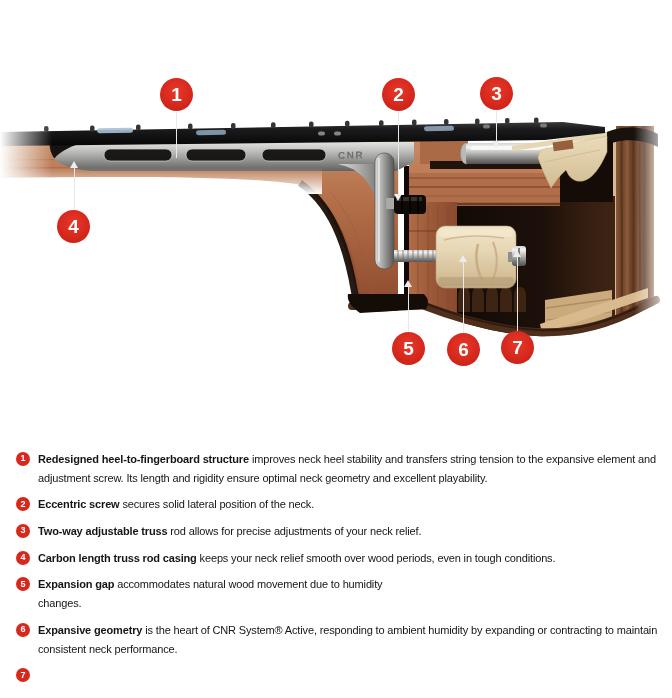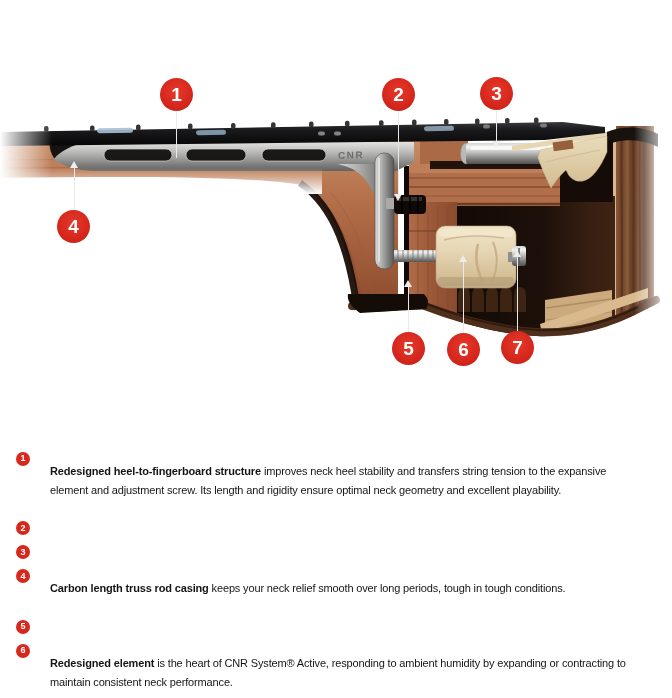--- a/index.html
+++ b/index.html
@@ -21,21 +21,21 @@
     display:flex; align-items:center; justify-content:center;
   }
   .legend { position:absolute; left:16px; top:450px; width:642px; z-index:2;
     font-size:11px; line-height:1.7; letter-spacing:-0.15px; color:#151515; }
   .legend .item { display:flex; gap:8px; margin-bottom:8px; }
   .legend .bullet {
     flex:0 0 14px; width:14px; height:14px; margin-top:2px; border-radius:50%;
     background:#d7281d; color:#fff; font-size:9px; font-weight:bold;
     display:flex; align-items:center; justify-content:center;
   }
-  .legend .txt { margin:12px; }
+  .legend .txt { margin:0; }
   .legend .txt b { font-weight:bold; }
   .legend .txt.narrow { max-width:360px; }
 </style>
 </head>
 <body>
 
 <div class="diagram">
 
   <svg class="photo-svg" width="672" height="432" viewBox="0 0 672 432">
     <defs>
@@ -304,31 +304,34 @@
   <div class="badge" style="left:501px; top:331px;">7</div>
 </div>
 
 <div class="legend">
   <div class="item">
     <span class="bullet">1</span>
     <p class="txt"><b>Redesigned heel-to-fingerboard structure</b><span> improves neck heel stability and transfers string tension to the expansive element and adjustment screw. Its length and rigidity ensure optimal neck geometry and excellent playability.</span></p>
   </div>
   <div class="item">
     <span class="bullet">2</span>
+    <p class="txt"><b>Eccentric screw</b><span> secures solid lateral position of the neck.</span></p>
   </div>
   <div class="item">
     <span class="bullet">3</span>
+    <p class="txt"><b>Two-way adjustable truss</b><span> rod allows for precise adjustments of your neck relief.</span></p>
   </div>
   <div class="item">
     <span class="bullet">4</span>
-    <p class="txt"><b>Carbon length truss rod casing</b><span> keeps your neck relief smooth over long periods, tough in tough conditions.</span></p>
+    <p class="txt"><b>Carbon length truss rod casing</b><span> keeps your neck relief smooth over wood periods, even in tough conditions.</span></p>
   </div>
   <div class="item">
     <span class="bullet">5</span>
+    <p class="txt narrow"><b>Expansion gap</b><span> accommodates natural wood movement due to humidity changes.</span></p>
   </div>
   <div class="item">
     <span class="bullet">6</span>
-    <p class="txt"><b>Redesigned element</b><span> is the heart of CNR System® Active, responding to ambient humidity by expanding or contracting to maintain consistent neck performance.</span></p>
+    <p class="txt"><b>Expansive geometry</b><span> is the heart of CNR System® Active, responding to ambient humidity by expanding or contracting to maintain consistent neck performance.</span></p>
   </div>
   <div class="item">
     <span class="bullet">7</span>
   </div>
 </div>
 
 </body></html>

